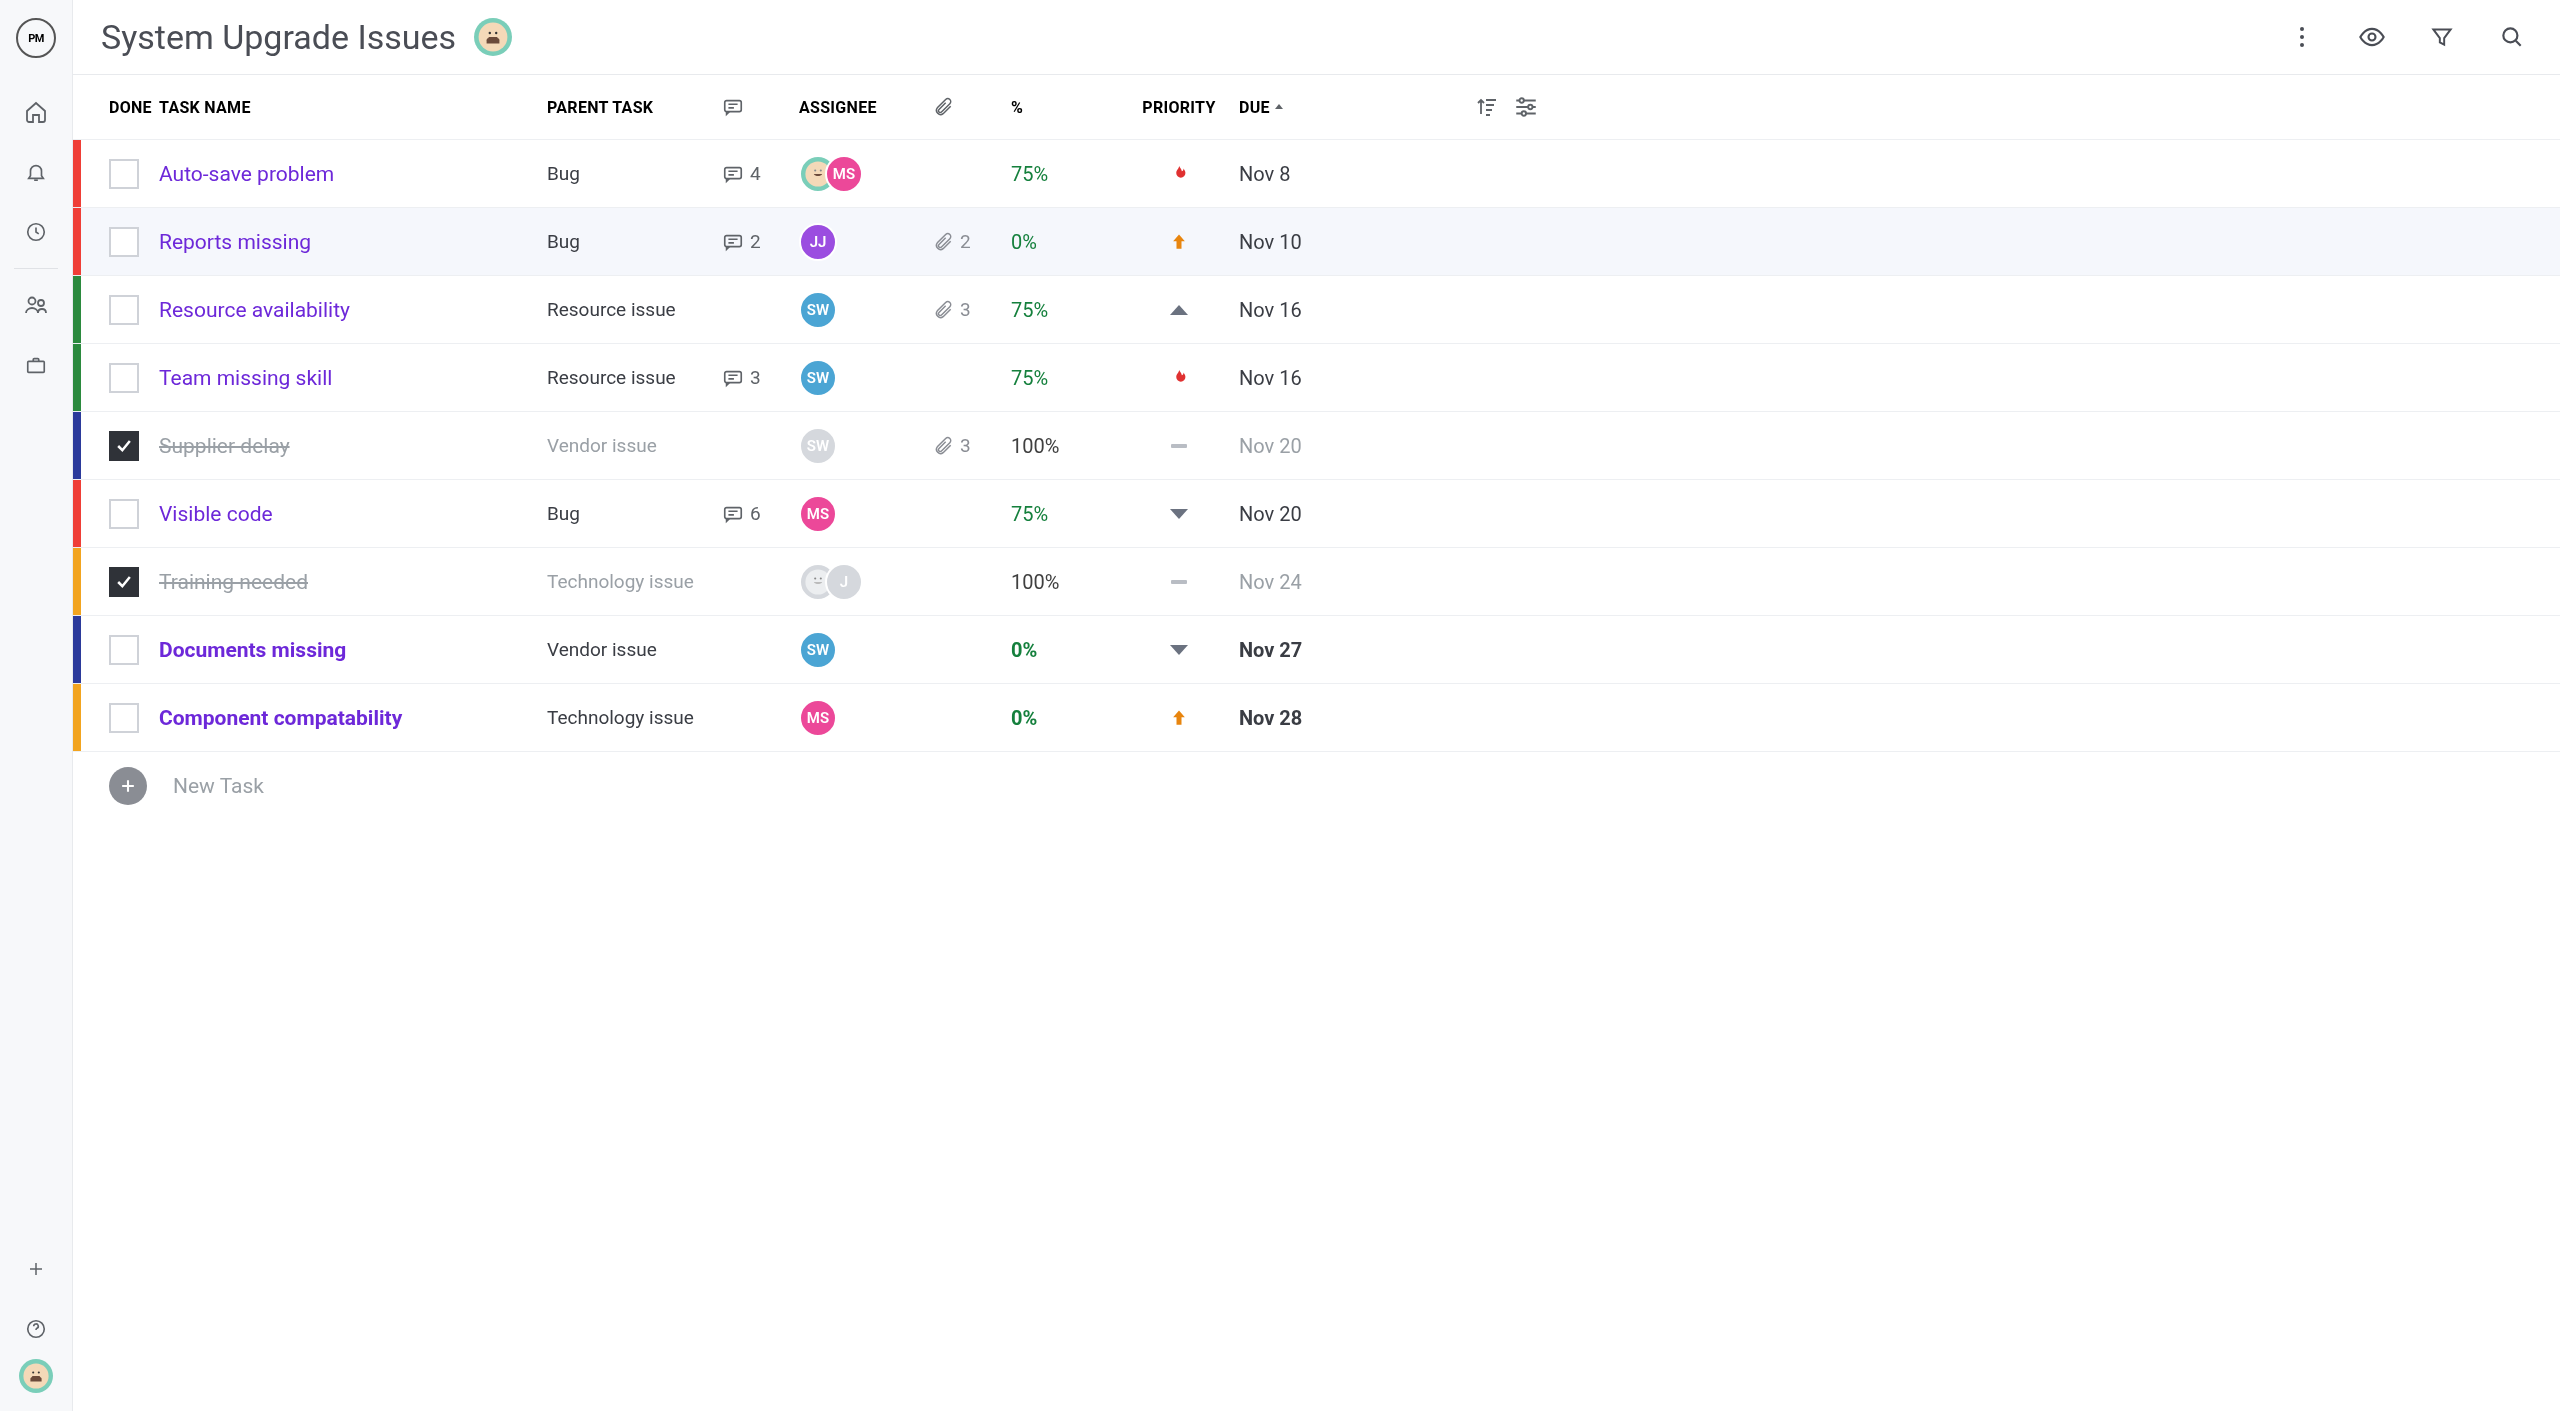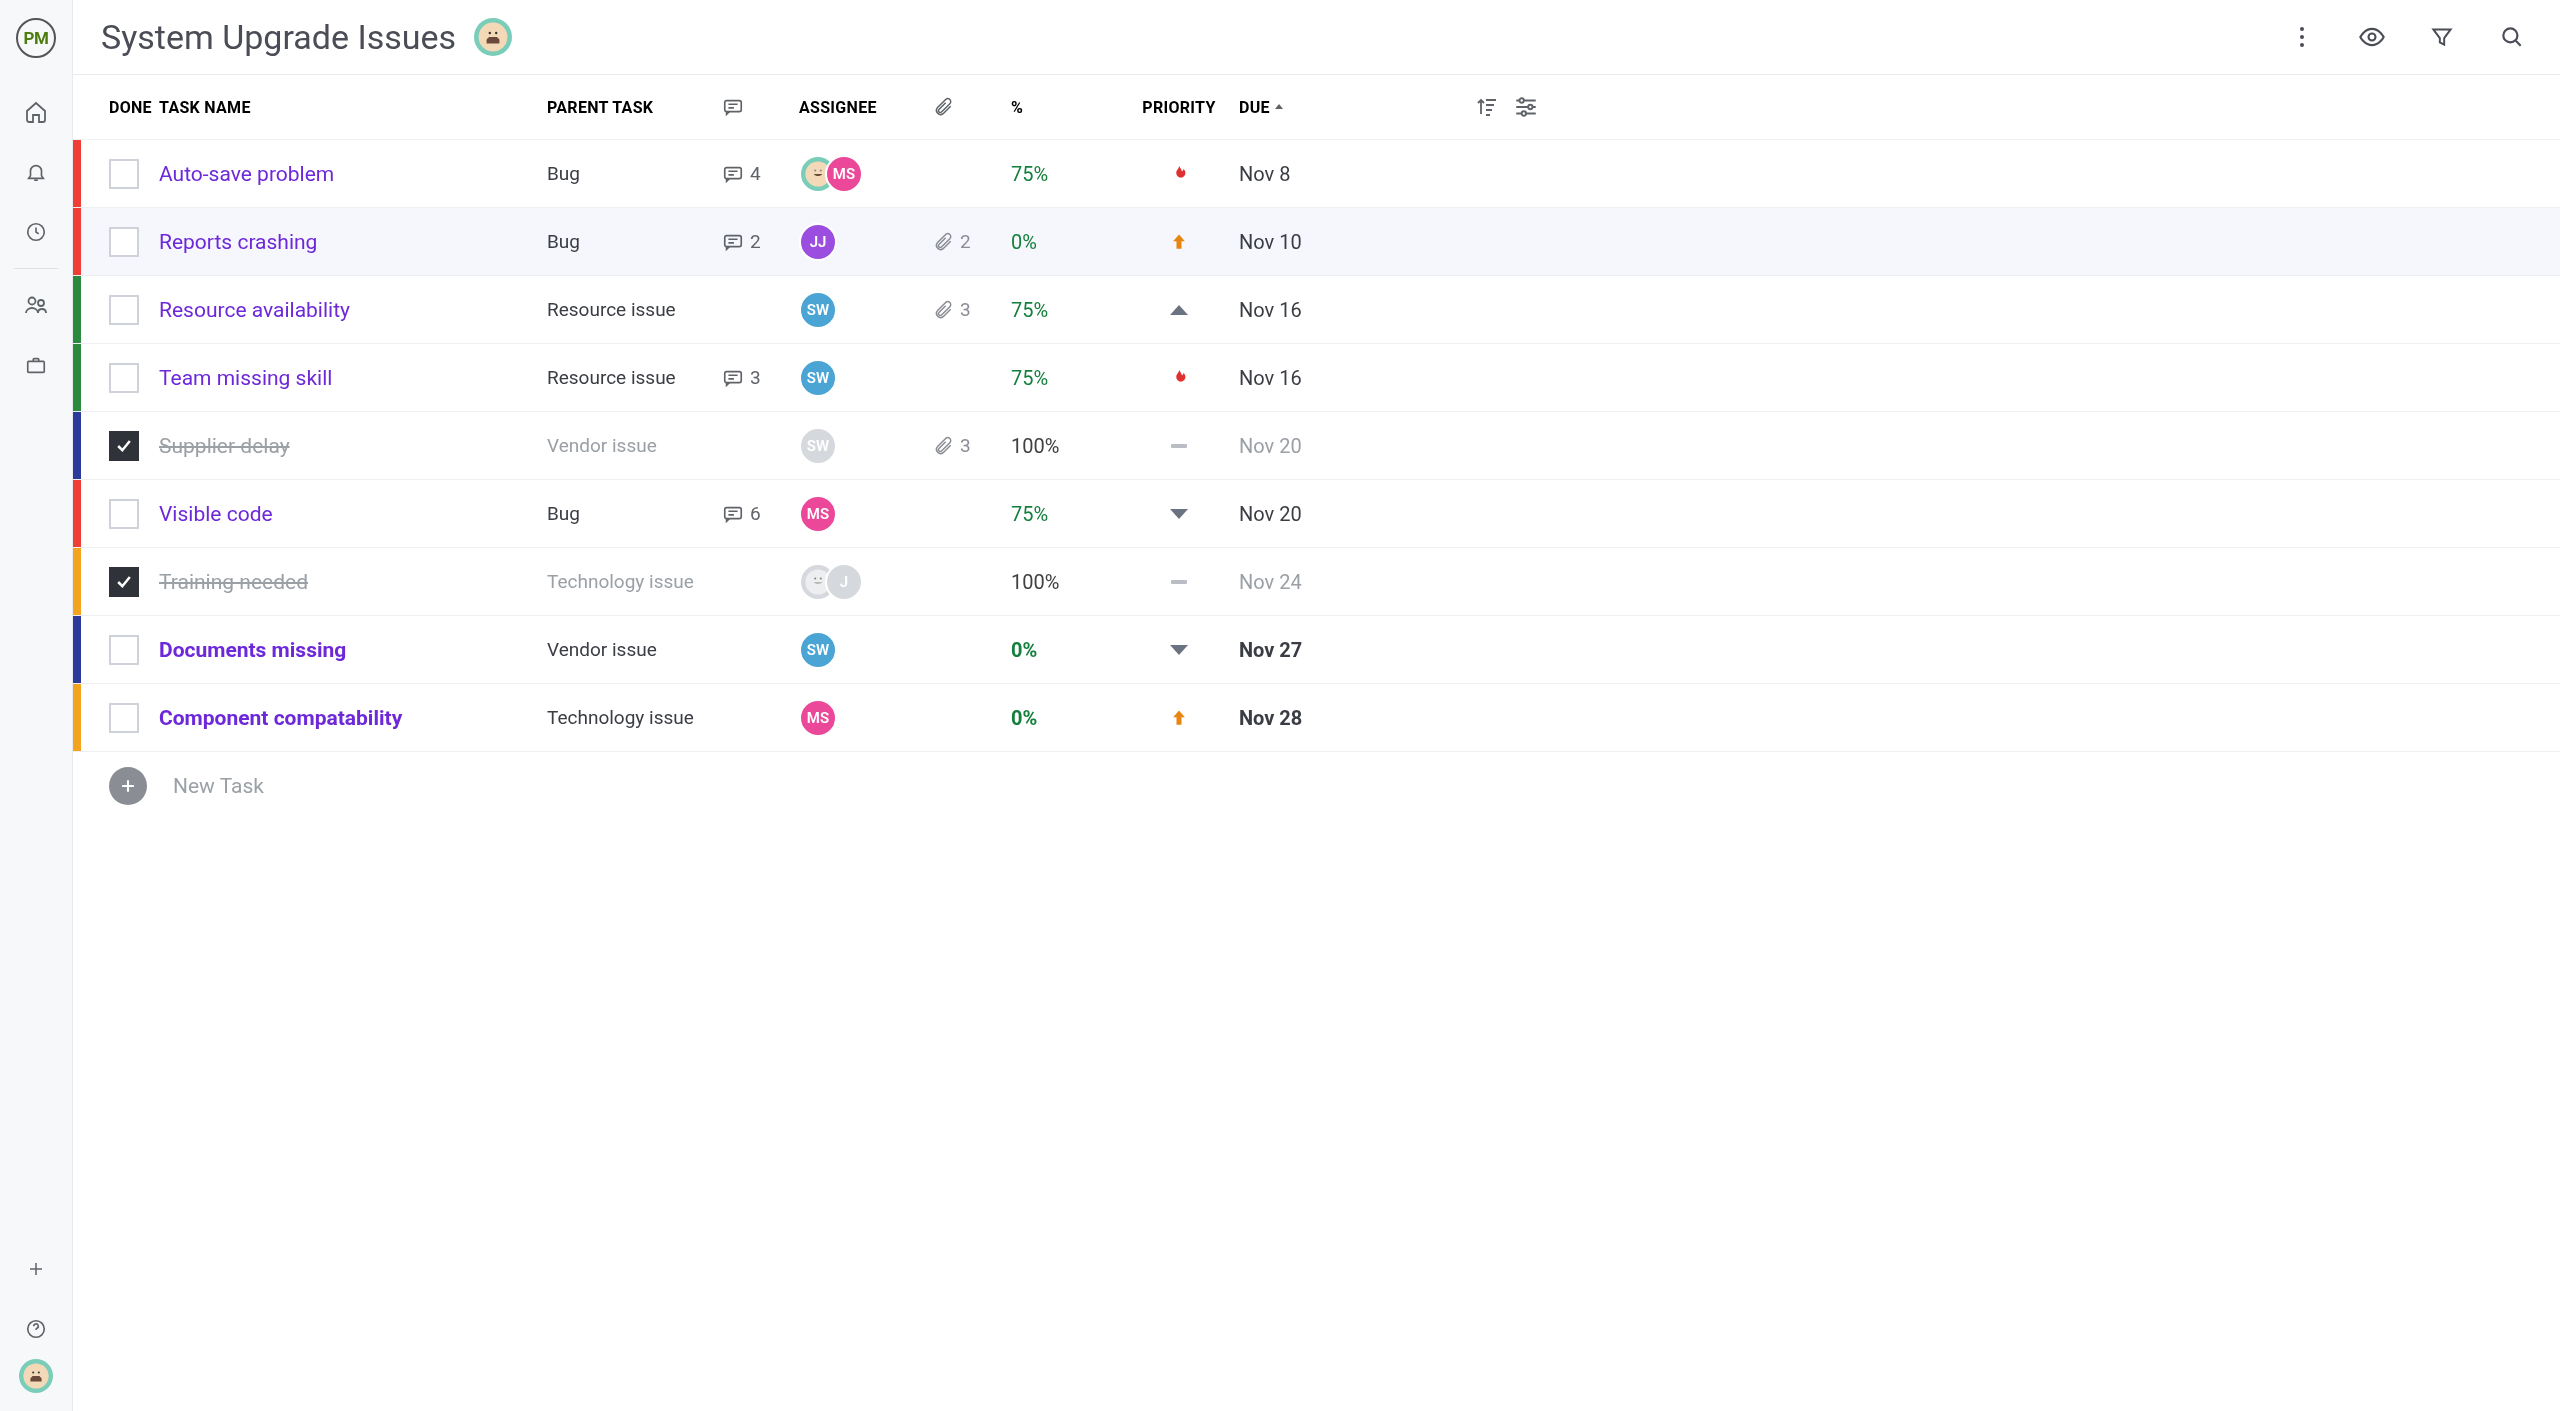--- a/index.html
+++ b/index.html
@@ -1,19 +1,19 @@
 <!DOCTYPE html>
 <html><head>
 <meta charset="utf-8">
 <style>
 * { box-sizing: border-box; margin: 0; padding: 0; }
 body { font-family: -apple-system, BlinkMacSystemFont, "Segoe UI", Roboto, Helvetica, Arial, sans-serif; background: #fff; color: #333; }
 .app { display: flex; width: 100%; height: 100vh; }
 .sidebar { width: 73px; background: #f7f8fa; border-right: 1px solid #e8eaed; display: flex; flex-direction: column; align-items: center; padding-top: 18px; }
-.logo { width: 40px; height: 40px; border: 2px solid #555; border-radius: 50%; display: flex; align-items: center; justify-content: center; font-weight: 700; font-size: 17px; color: #4d7c0f; margin-bottom: 24px; letter-spacing: -0.5px; }
+.logo { width: 40px; height: 40px; border: 2px solid #555; border-radius: 50%; display: flex; align-items: center; justify-content: center; font-weight: 700; font-size: 11px; color: #000000; margin-bottom: 24px; letter-spacing: -0.5px; }
 .sb-icon { width: 44px; height: 44px; display: flex; align-items: center; justify-content: center; color: #5f6368; margin: 8px 0; cursor: pointer; border-radius: 6px; }
 .sb-divider { width: 44px; height: 1px; background: #e0e2e6; margin: 6px 0; }
 .sb-spacer { flex: 1; }
 .sb-avatar { width: 34px; height: 34px; border-radius: 50%; background: #7aceb9; display: flex; align-items: center; justify-content: center; margin-bottom: 18px; }
 .main { flex: 1; display: flex; flex-direction: column; }
 .topbar { height: 75px; border-bottom: 1px solid #e8eaed; display: flex; align-items: center; padding: 0 28px; }
 .title { font-size: 34px; font-weight: 400; color: #4a4d55; margin-right: 18px; }
 .title-avatar { width: 38px; height: 38px; border-radius: 50%; background: #7aceb9; display: flex; align-items: center; justify-content: center; }
 .top-actions { margin-left: auto; display: flex; gap: 30px; }
 .top-icon { width: 40px; height: 40px; display: flex; align-items: center; justify-content: center; color: #4a4d55; cursor: pointer; border-radius: 6px; }
@@ -231,21 +231,21 @@
             </svg>
           </div>
           <div class="due">Nov 8</div>
           <div></div>
         </div>
         <div class="rowbox hovered">
           <div class="colorbar" style="background: rgb(239, 62, 54);"></div>
           <div>
             <div class="chk"></div>
           </div>
-          <div class="taskname">Reports crashing</div>
+          <div class="taskname">Reports missing</div>
           <div class="parent">Bug</div>
           <div class="commentcell">
             <svg width="22" height="22" viewBox="0 0 24 24" fill="none" stroke="#5f6368" stroke-width="1.8">
               <rect x="3" y="5" width="18" height="12" rx="2"></rect>
               <path d="M7 9h10M7 13h6M8 17l-3 3v-3"></path>
             </svg>
             <span>2</span>
           </div>
           <div class="assignees">
             <div class="avatar jj">JJ</div>

